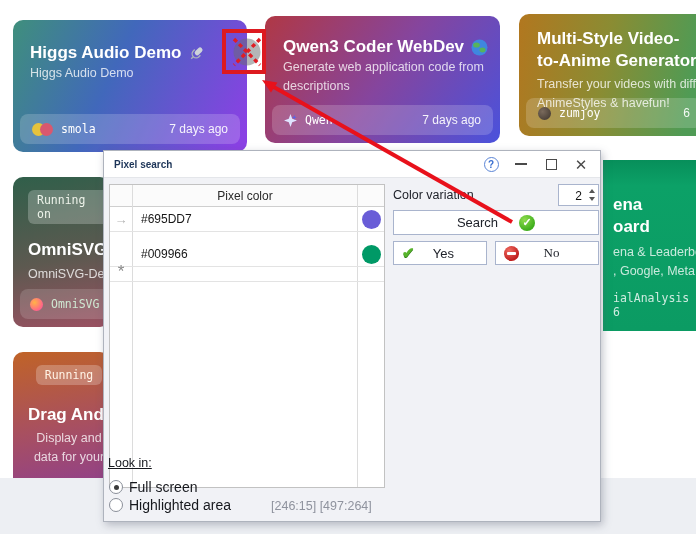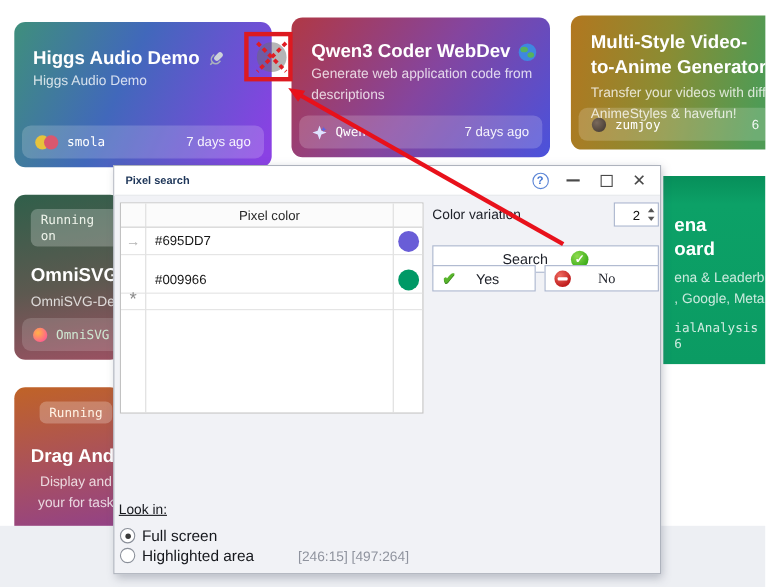--- a/index.html
+++ b/index.html
@@ -53,21 +53,21 @@
   .titlebar { position:absolute; left:0; top:0; right:0; height:27px; background:#fff;
     border-bottom:1px solid #e4e6ea; display:flex; align-items:center; padding:0 10px; }
   .titlebar .title { font-weight:bold; font-size:10px; color:#1d3558; flex:1; }
   .tb-btn { width:18px; height:18px; display:flex; align-items:center; justify-content:center; margin-left:12px; color:#4a4a4a; }
   .help-circle { width:15px; height:15px; border:1.4px solid #5b85d6; border-radius:50%;
     color:#3a6fd0; font-size:10px; font-weight:bold; display:flex; align-items:center; justify-content:center; }
   .glyph-min { width:12px; height:0; border-top:2px solid #4a4a4a; display:inline-block; }
   .glyph-max { width:11px; height:11px; border:1.6px solid #4a4a4a; display:inline-block; }
   .glyph-close { font-size:15px; line-height:1; color:#4a4a4a; }
 
-  .grid { position:absolute; left:5px; top:33px; width:276px; height:192px; background:#fff; border:1px solid #c2c2c2; }
+  .grid { position:absolute; left:5px; top:33px; width:276px; height:304px; background:#fff; border:1px solid #c2c2c2; }
   .grid-header { position:absolute; left:0; top:0; right:0; height:22px; background:#fbfbfb; border-bottom:1px solid #cfcfcf; }
   .grid-header .hdr-label { position:absolute; left:22px; width:226px; top:0; height:22px;
     display:flex; align-items:center; justify-content:center; font-size:12px; color:#2a2a2a; }
   .vline-gutter { position:absolute; left:22px; top:0; bottom:0; border-right:1px solid #dcdcdc; }
   .vline-swatch { position:absolute; right:26px; top:0; bottom:0; border-right:1px solid #dcdcdc; }
   .grid-row { position:absolute; left:0; right:0; height:25px; border-bottom:1px solid #e3e3e3; display:flex; align-items:center; }
   .g-gutter { width:22px; text-align:center; color:#a8a8a8; flex:0 0 auto; }
   .g-cell { flex:1; padding-left:9px; font-size:12px; color:#161616; }
   .g-swatch { width:26px; display:flex; align-items:center; justify-content:center; flex:0 0 auto; }
   .swatch-dot { width:19px; height:19px; border-radius:50%; }
@@ -75,21 +75,21 @@
   .marker-new { font-size:17px; color:#8a8a8a; line-height:8px; position:relative; top:4px; }
 
   .cv-label { position:absolute; left:289px; top:37px; font-size:12.5px; color:#20232b; }
   .spinbox { position:absolute; left:454px; top:33px; width:41px; height:22px; background:#fff; border:1px solid #a9b4cd; display:flex; }
   .spin-val { flex:1; text-align:right; font-size:12px; padding:4px 3px 0 0; color:#111; }
   .spin-arrows { width:13px; display:flex; flex-direction:column; align-items:center; justify-content:center; gap:4px; }
   .tri-up { width:0; height:0; border-left:3.5px solid transparent; border-right:3.5px solid transparent; border-bottom:4px solid #555; }
   .tri-dn { width:0; height:0; border-left:3.5px solid transparent; border-right:3.5px solid transparent; border-top:4px solid #555; }
 
   .btn { position:absolute; background:#fff; border:1px solid #a9b4cd; display:flex; align-items:center; font-size:13px; color:#20232b; }
-  .btn-search { left:289px; top:72px; width:206px; height:25px; justify-content:center; gap:21px; }
+  .btn-search { left:289px; top:59px; width:206px; height:25px; justify-content:center; gap:21px; }
   .btn-yes { left:289px; top:90px; width:94px; height:24px; }
   .btn-no  { left:391px; top:90px; width:104px; height:24px;font-family:Liberation Serif, serif; }
   .btn-yes .lbl, .btn-no .lbl { flex:1; text-align:center; margin-right:14px; }
   .ic-ok { width:16px; height:16px; border-radius:50%; background:radial-gradient(circle at 35% 30%, #8fdc4e, #3fae1d 70%);
     display:flex; align-items:center; justify-content:center; color:#fff; font-size:11px; font-weight:bold; }
   .ic-check { color:#58b42c; font-weight:bold; font-size:15px; margin-left:8px; text-shadow:0 1px 0 #2e7d14; }
   .ic-stop { width:15px; height:15px; border-radius:50%; background:radial-gradient(circle at 35% 30%, #ef6a60, #c01e1e 70%);
     margin-left:8px; position:relative; }
   .ic-stop::after { content:""; position:absolute; left:3px; right:3px; top:6px; height:3px; background:#fff; border-radius:1px; }
 
@@ -169,21 +169,21 @@
     <div class="card-footer footer-omni" style="background:rgba(255,255,255,.15); padding:0 10px;">
       <span class="av" style="background:radial-gradient(circle at 35% 35%, #ffb347, #ff5e8e 75%);"></span>
       <span class="owner" style="color:#cfe8d2;">OmniSVG</span>
     </div>
   </div>
 
   <div class="card card-drag">
     <span class="badge" style="color:#fff3e6;">Running</span>
     <div class="card-title" style="margin-top:19px;">Drag And</div>
     <div class="card-sub" style="margin-top:3px;">Display and</div>
-    <div class="card-sub">your for task</div>
+    <div class="card-sub">data for your</div>
   </div>
 
   <div class="card card-arena">
     <div class="card-title">ena</div>
     <div class="card-title">oard</div>
     <div class="card-sub" style="margin-top:5px;">ena &amp; Leaderboar</div>
     <div class="card-sub">, Google, Meta, +)</div>
     <div class="owner" style="margin:10px 0 0 0; color:rgba(255,255,255,.8);">ialAnalysis 6</div>
   </div>
 

